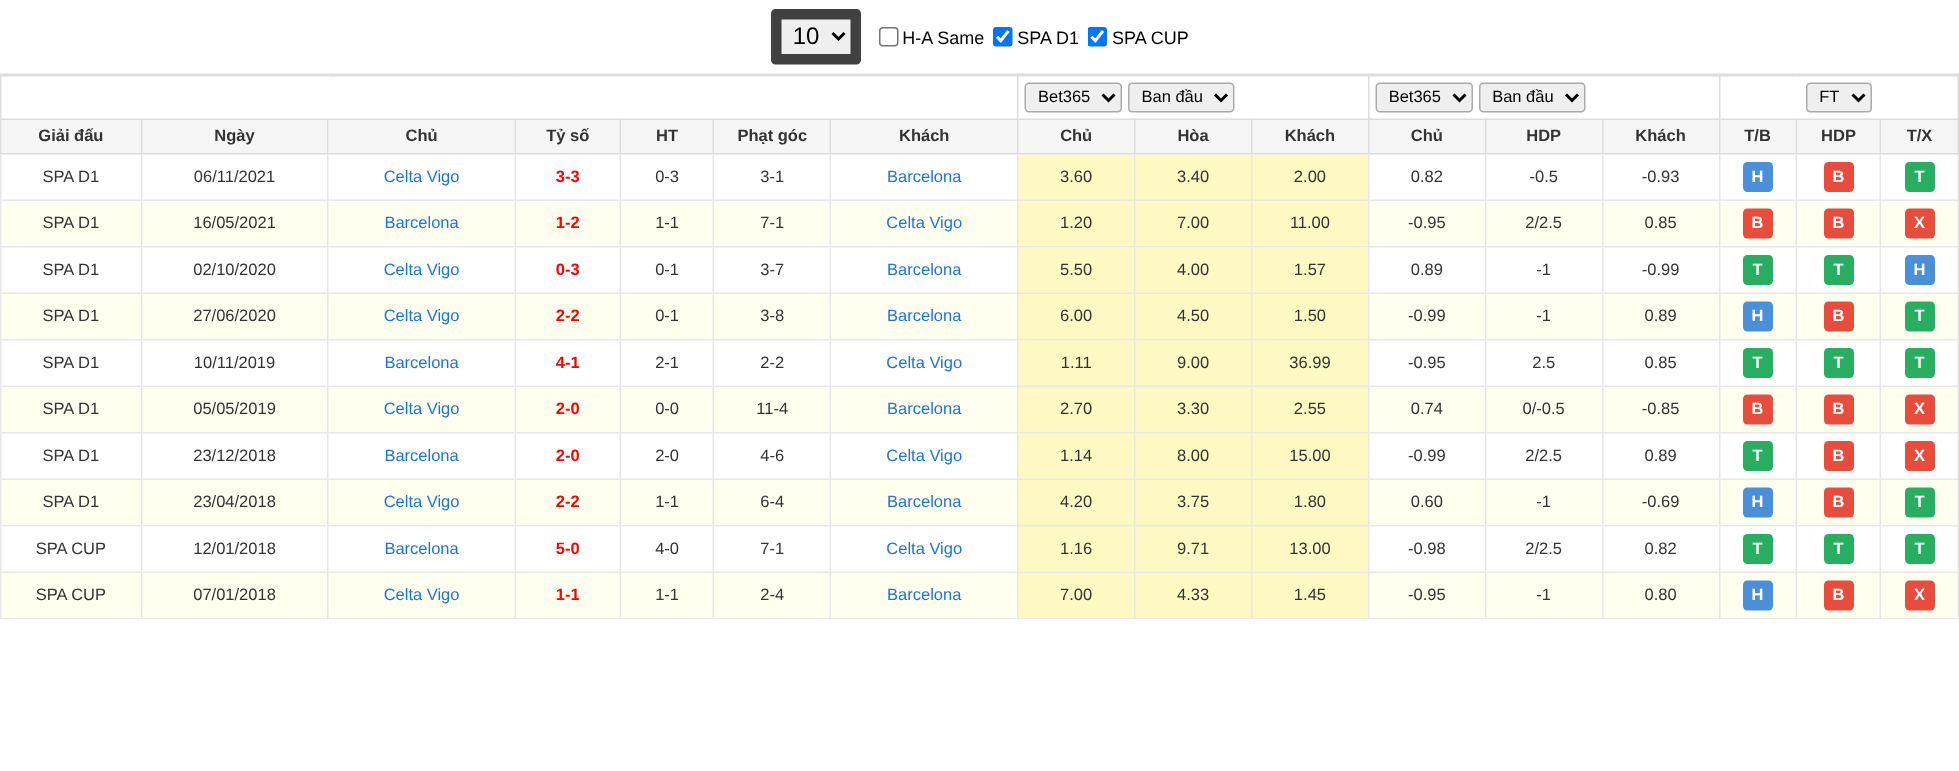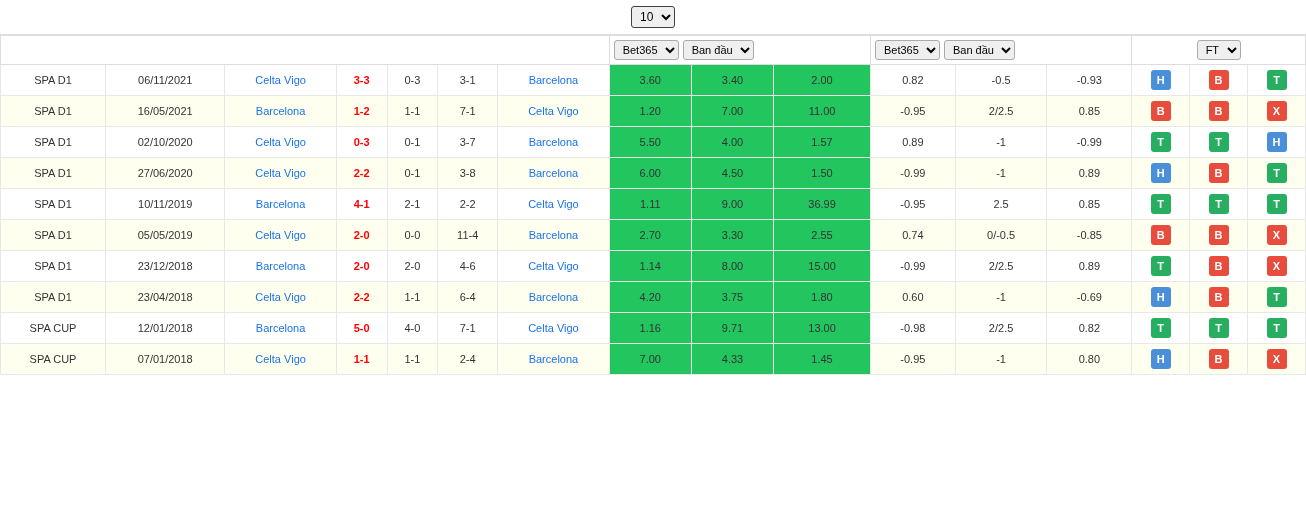--- a/index.html
+++ b/index.html
@@ -4,21 +4,21 @@
   <style>
     * { box-sizing: border-box; margin: 0; padding: 0; }
     body { font-family: Arial, sans-serif; font-size: 12px; background: #fff; }
 
     .top-bar {
       display: flex; align-items: center; justify-content: center;
       padding: 6px 10px; gap: 12px; border-bottom: 1px solid #ddd;
       background: #fff;
     }
     .top-bar select {
-      border: 1px solid #404040; border-radius: 3px; padding: 2px 4px; font-size: 12px;
+      border: 7px solid #404040; border-radius: 3px; padding: 2px 4px; font-size: 16px;
     }
     .checkbox-group { display: flex; align-items: center; gap: 6px; }
     .checkbox-group label { display: flex; align-items: center; gap: 3px; cursor: pointer; font-size: 12px; }
 
     .table-container { overflow-x: auto; }
     table { width: 100%; border-collapse: collapse; }
 
     .sub-header-row th {
       background: #f5f5f5; border: 1px solid #ddd; padding: 5px 6px;
       font-weight: bold; text-align: center; font-size: 11px; color: #333;
@@ -37,21 +37,21 @@
     .col-ht { width: 40px; }
     .col-phat-goc { width: 50px; }
     .col-khach { width: 80px; }
     .col-odds { width: 50px; }
     .col-result { width: 32px; }
 
     .team-link { color: #1a73e8; cursor: pointer; text-decoration: none; }
 
     .score-red { color: red; font-weight: bold; }
 
-    .odds-yellow { background: #22c55e; }
+    .odds-yellow { background: #fef9c3; }
 
     .result-btn {
       display: inline-block; width: 20px; height: 20px; line-height: 20px;
       text-align: center; color: #fff; font-weight: bold; font-size: 11px;
       border-radius: 3px;
     }
     .btn-h { background: #4a90d9; }
     .btn-b { background: #e74c3c; }
     .btn-t { background: #27ae60; }
     .btn-x { background: #e74c3c; }
@@ -65,20 +65,34 @@
   </style>
 </head>
 <body>
 
 <div class="top-bar">
   <select>
     <option>10</option>
     <option>20</option>
     <option>30</option>
   </select>
+  <div class="checkbox-group">
+    <label>
+      <input type="checkbox" style="">
+      <span>H-A Same</span>
+    </label>
+    <label>
+      <input type="checkbox" checked="" style="">
+      <span>SPA D1</span>
+    </label>
+    <label>
+      <input type="checkbox" checked="" style="">
+      <span>SPA CUP</span>
+    </label>
+  </div>
 </div>
 
 <div class="table-container">
   <table>
     <thead>
       <tr class="controls-row">
         <th colspan="7"></th>
         <th colspan="3">
           <div class="dropdown-wrap">
             <select>
@@ -98,20 +112,38 @@
               <option>Ban đầu</option>
             </select>
           </div>
         </th>
         <th colspan="3">
           <select class="ft-select">
             <option>FT</option>
           </select>
         </th>
       </tr>
+      <tr class="sub-header-row">
+        <th class="col-giai">Giải đấu</th>
+        <th class="col-ngay">Ngày</th>
+        <th class="col-chu">Chủ</th>
+        <th class="col-ty-so">Tỷ số</th>
+        <th class="col-ht">HT</th>
+        <th class="col-phat-goc">Phạt góc</th>
+        <th class="col-khach">Khách</th>
+        <th class="col-odds">Chủ</th>
+        <th class="col-odds">Hòa</th>
+        <th class="col-odds">Khách</th>
+        <th class="col-odds">Chủ</th>
+        <th class="col-odds">HDP</th>
+        <th class="col-odds">Khách</th>
+        <th class="col-result">T/B</th>
+        <th class="col-result">HDP</th>
+        <th class="col-result">T/X</th>
+      </tr>
     </thead>
     <tbody id="table-body">
     <tr>
     <td>SPA D1</td>
     <td>06/11/2021</td>
     <td><a class="team-link">Celta Vigo</a></td>
     <td><span class="score-red">3-3</span></td>
     <td>0-3</td>
     <td>3-1</td>
     <td><a class="team-link">Barcelona</a></td>

